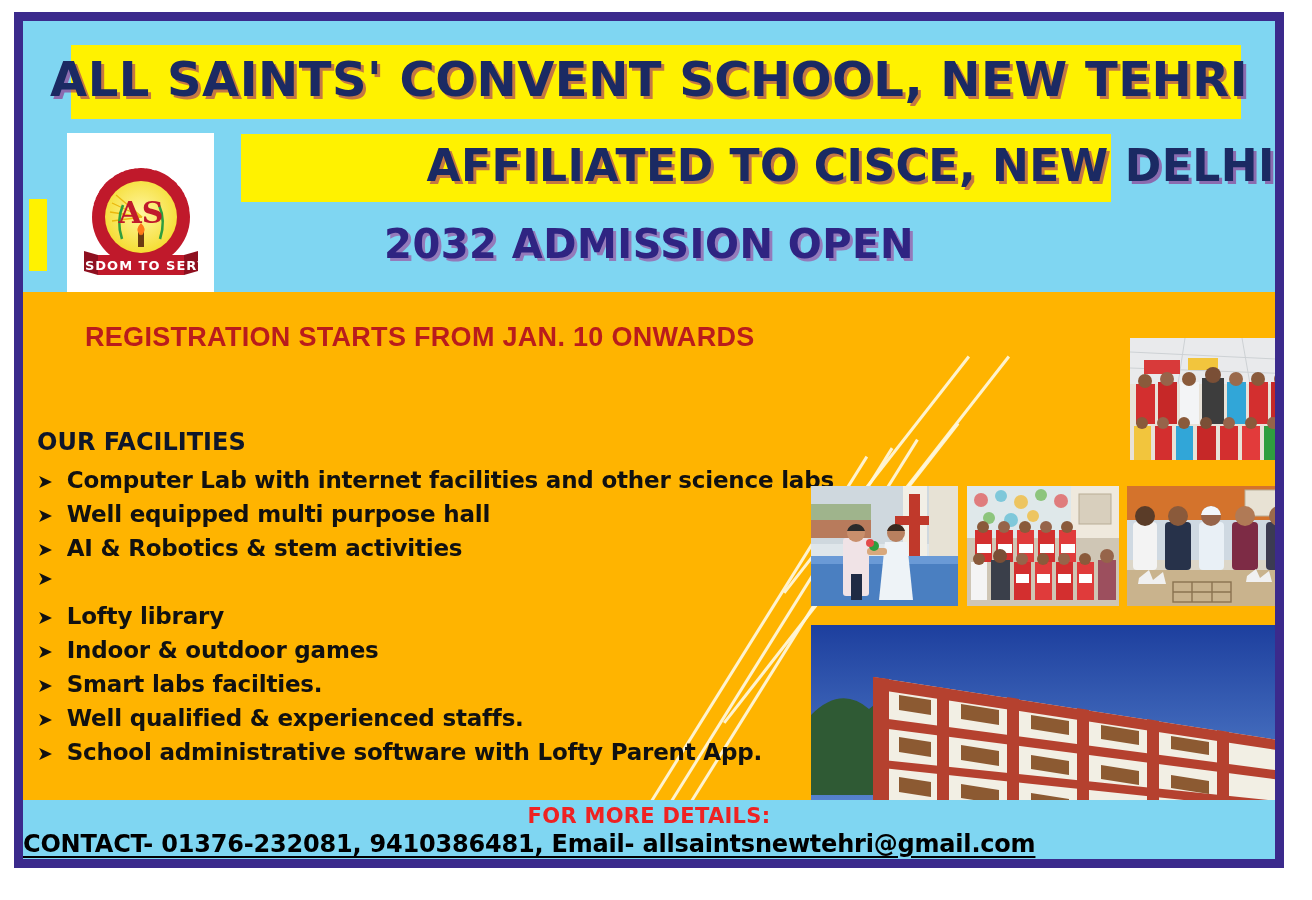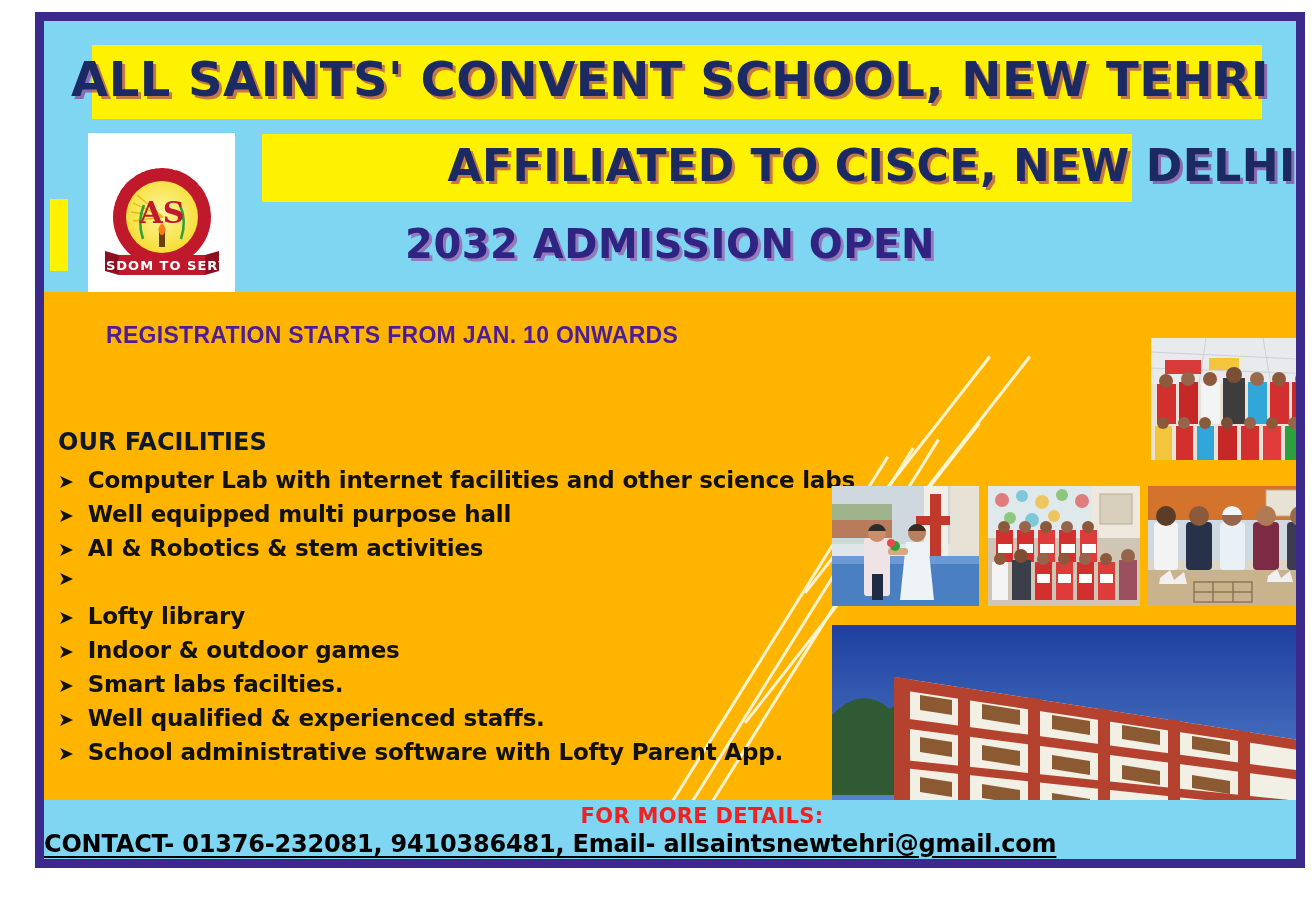--- a/index.html
+++ b/index.html
@@ -2,21 +2,21 @@
 <html><head>
 <meta charset="utf-8">
 <style>
   html,body{margin:0;padding:0;background:#ffffff;}
   body{width:1312px;height:900px;font-family:"Liberation Sans",sans-serif;overflow:hidden;}
 
   .poster{position:relative;width:1312px;height:900px;background:#ffffff;}
 
   
   .frame{position:absolute;left:14px;top:12px;width:1270px;height:856px;
-         border:9px solid #3b2a8c;box-sizing:border-box;background:#7fd6f2;margin-left:21px;}
+         border:9px solid #3b2a8c;box-sizing:border-box;background:#7fd6f2;}
 
   
   .header{position:absolute;left:0;top:0;width:100%;height:271px;background:#7fd6f2;overflow:hidden;}
 
   .yellow-accent{position:absolute;left:6px;top:178px;width:18px;height:72px;background:#fff200;}
 
   .title-hl-1{position:absolute;left:48px;top:24px;width:1170px;height:74px;background:#fff200;}
   .title-hl-2{position:absolute;left:218px;top:113px;width:870px;height:68px;background:#fff200;}
 
   .title-line{position:absolute;left:0;width:100%;text-align:center;
@@ -31,21 +31,21 @@
   .logo-card{position:absolute;left:44px;top:112px;width:147px;height:160px;background:#ffffff;
              display:flex;align-items:center;justify-content:center;}
   .logo{position:relative;width:130px;height:140px;}
 
   
   .body-orange{position:absolute;left:0;top:271px;width:100%;height:508px;background:#ffb400;overflow:hidden;}
 
   .diag{position:absolute;background:#fff7d9;opacity:.95;transform-origin:0 0;}
 
   .reg-line{position:absolute;left:62px;top:30px;font-family:"Liberation Sans",sans-serif;
-            font-weight:bold;font-size:23px;color:#4c1d95;letter-spacing:.3px;white-space:nowrap;}
+            font-weight:bold;font-size:27px;color:#b91c1c;letter-spacing:.3px;white-space:nowrap;}
 
   .fac-title{position:absolute;left:14px;top:136px;font-family:"DejaVu Sans",sans-serif;
              font-weight:bold;font-size:24px;color:#0f172a;}
   .fac-list{position:absolute;left:14px;top:175px;margin:0;padding:0;list-style:none;}
   .fac-list li{display:flex;align-items:baseline;gap:14px;height:34px;
                font-family:"DejaVu Sans",sans-serif;font-weight:bold;font-size:23px;color:#111;
                letter-spacing:-.2px;white-space:nowrap;}
   .bullet{color:#111;font-size:19px;line-height:1;}
 
   
@@ -53,21 +53,21 @@
   .ph-top{left:1107px;top:46px;width:167px;height:122px;}
   .ph-a{left:788px;top:194px;width:147px;height:120px;}
   .ph-b{left:944px;top:194px;width:152px;height:120px;}
   .ph-c{left:1104px;top:194px;width:170px;height:120px;}
   .ph-big{left:788px;top:333px;width:486px;height:254px;}
 
   
   .footer{position:absolute;left:0;top:779px;width:100%;height:59px;background:#7fd6f2;}
   .more{position:absolute;left:0;top:4px;width:100%;text-align:center;
         font-family:"DejaVu Sans",sans-serif;font-weight:bold;font-size:21px;color:#ee2222;
-        letter-spacing:.3px;padding-left:32px;}
+        letter-spacing:.3px;}
   .contact{position:absolute;left:0;top:30px;width:100%;text-align:left;
            font-family:"DejaVu Sans",sans-serif;font-weight:bold;font-size:24px;color:#000;
            text-decoration:underline;text-underline-offset:4px;letter-spacing:-.2px;white-space:nowrap;}
 </style>
 </head>
 <body>
 
 <div class="poster">
   <div class="frame">
 

